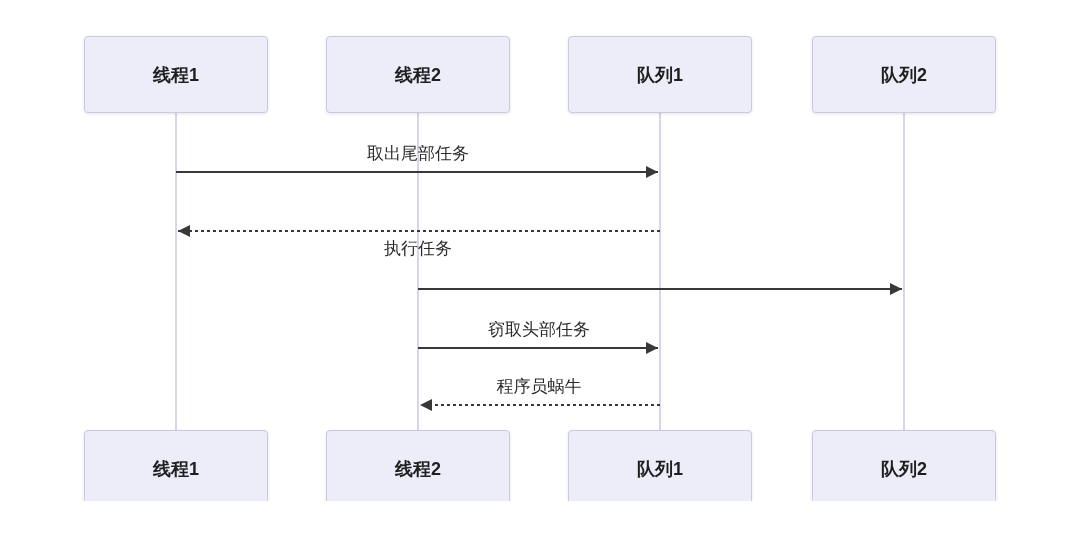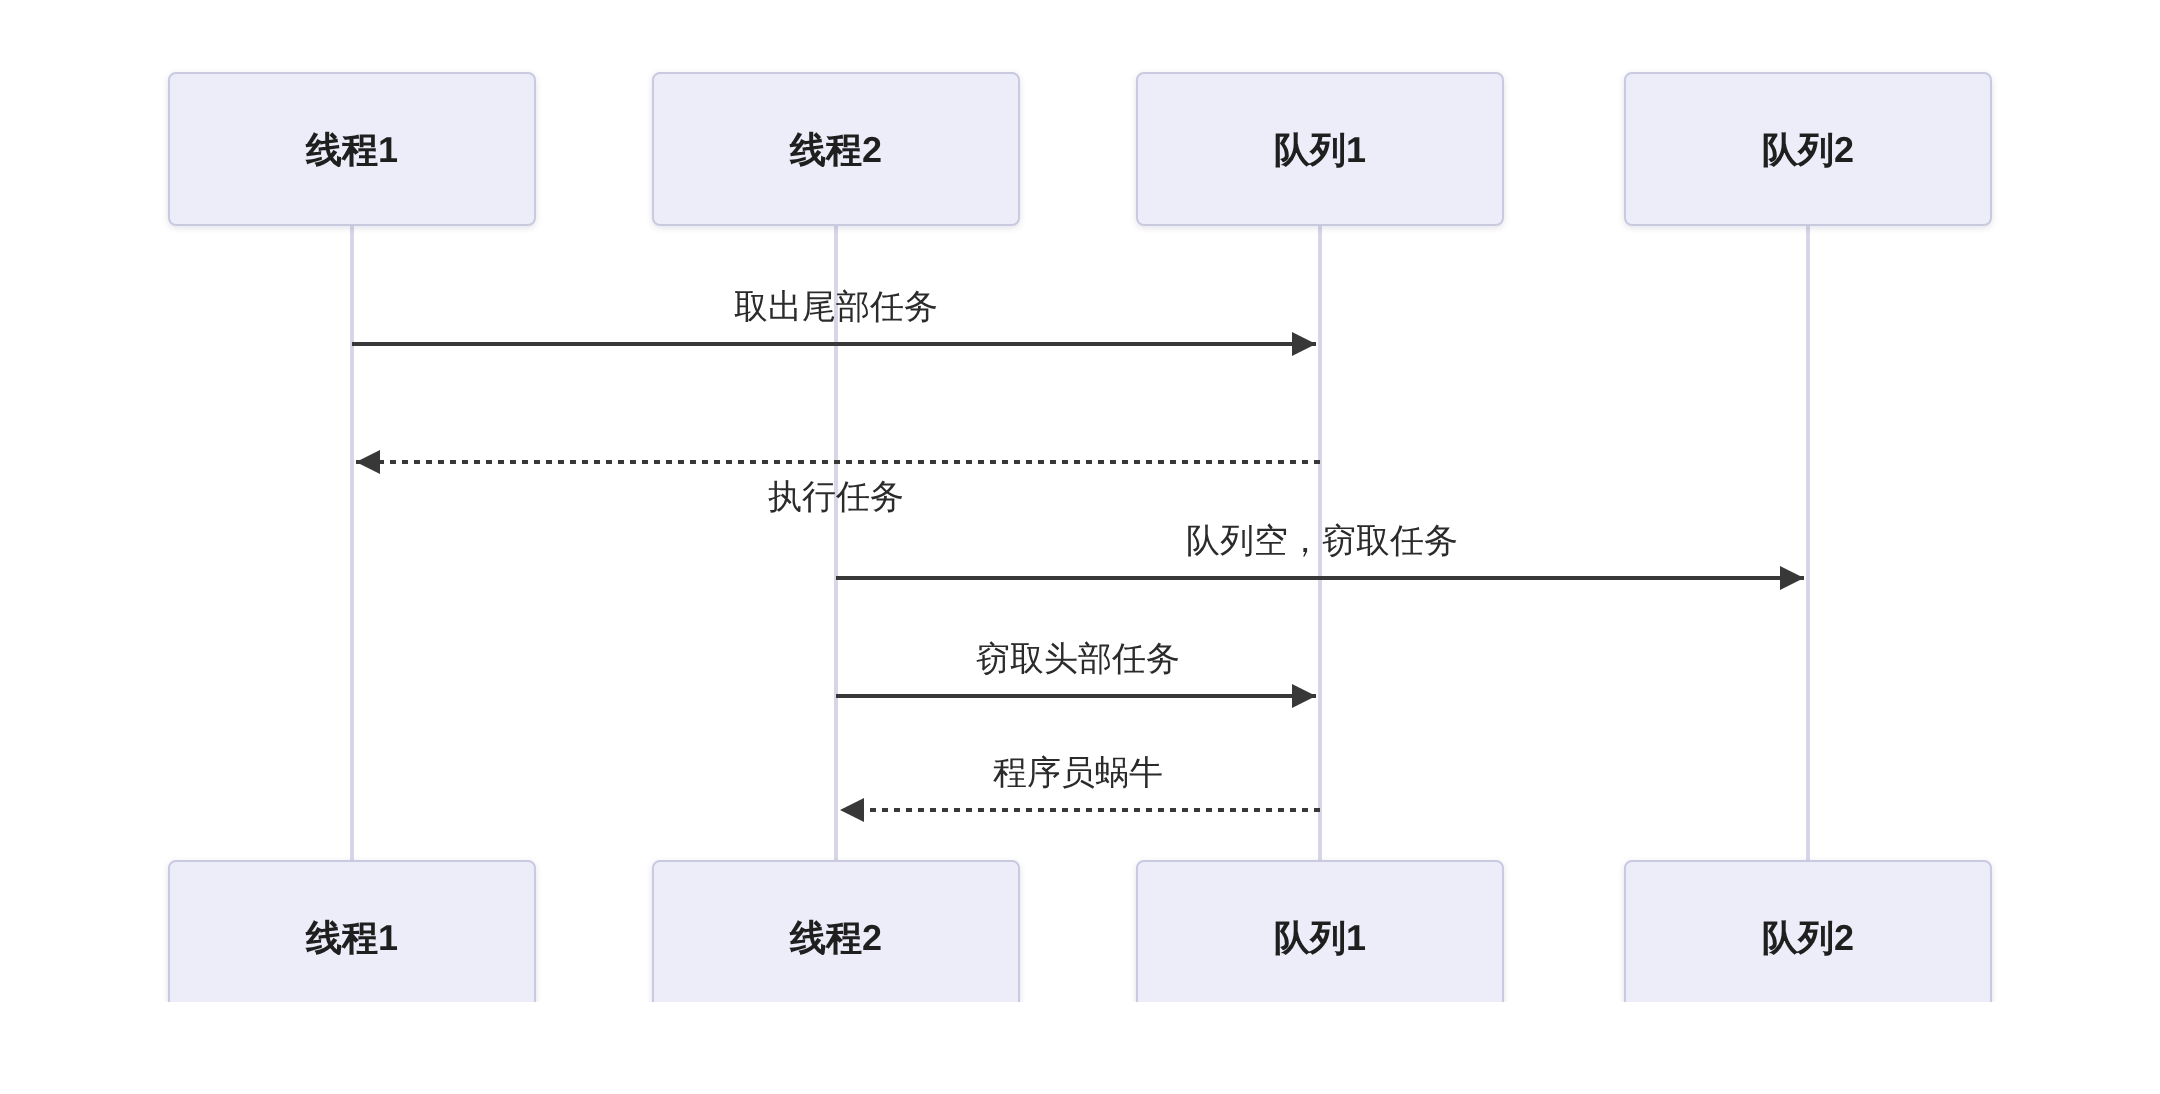--- a/index.html
+++ b/index.html
@@ -112,18 +112,17 @@
   <div class="actor r-top c3">队列1</div>
   <div class="actor r-top c4">队列2</div>
 
   <div class="actor r-bottom c1">线程1</div>
   <div class="actor r-bottom c2">线程2</div>
   <div class="actor r-bottom c3">队列1</div>
   <div class="actor r-bottom c4">队列2</div>
 
   <div class="msg-label m1">取出尾部任务</div>
   <div class="msg-label m2">执行任务</div>
-  <div class="msg-label m3">队列空，窃取任务</div>
   <div class="msg-label m4">窃取头部任务</div>
   <div class="msg-label m5">程序员蜗牛</div>
 
 
 </div>
 
 </body></html>

